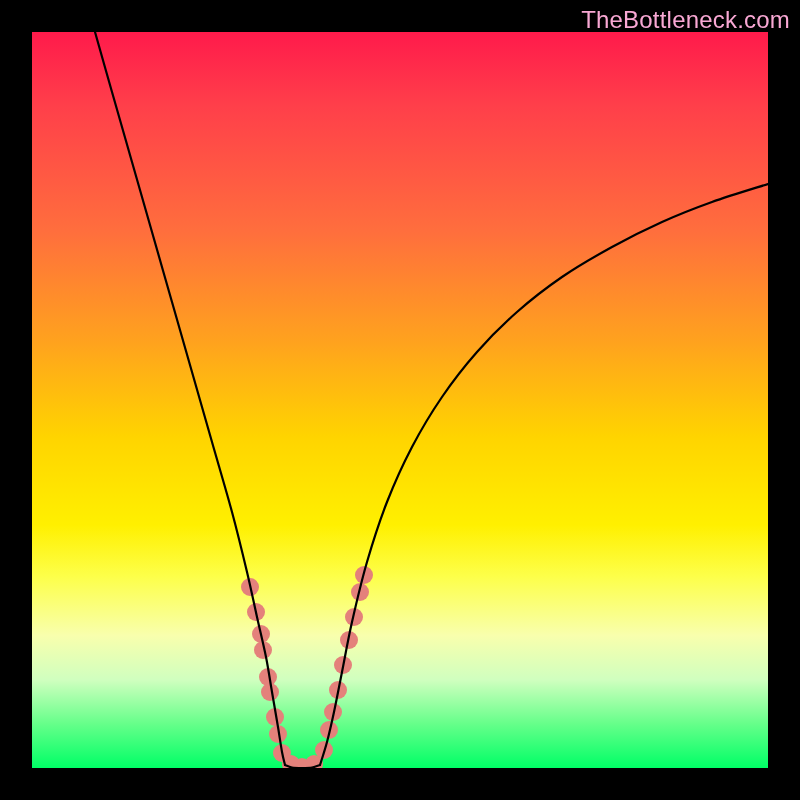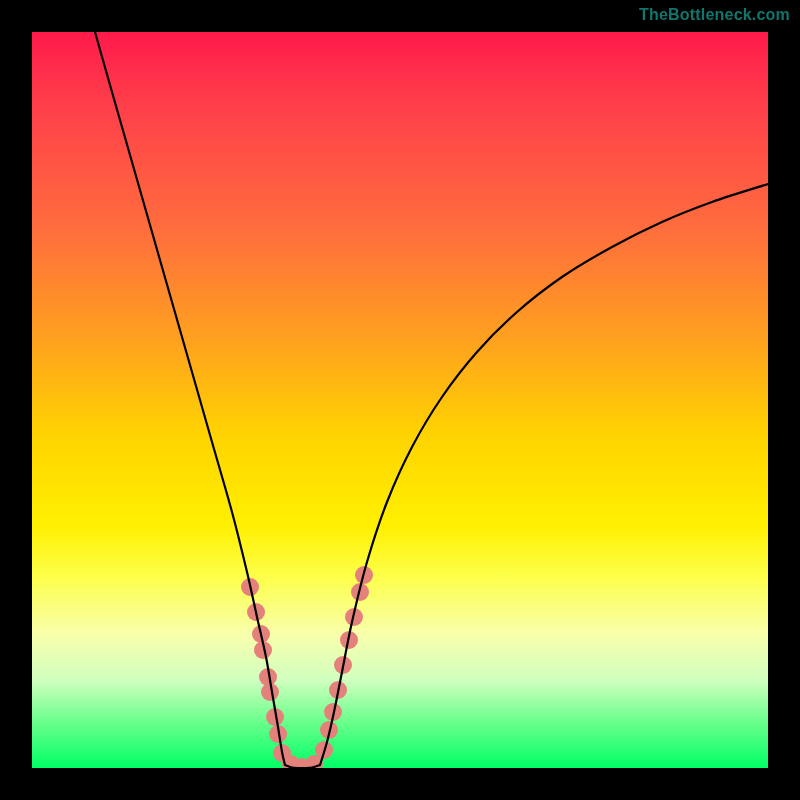--- a/index.html
+++ b/index.html
@@ -42,23 +42,23 @@
       #f8ffad 82%,
       #d0ffbf 88%,
       #66ff8a 94%,
       #00ff66 100%
     );
   }
   .watermark {
     position: absolute;
     top: 6px;
     right: 10px;
-    color: #0f766e;
-    font-size: 16px;
-    font-weight: 700;
+    color: #f9a8d4;
+    font-size: 24px;
+    font-weight: 400;
     letter-spacing: 0.2px;
     user-select: none;
   }
   svg.curve {
     position: absolute;
     inset: 0;
     width: 736px;
     height: 736px;
   }
 </style>

